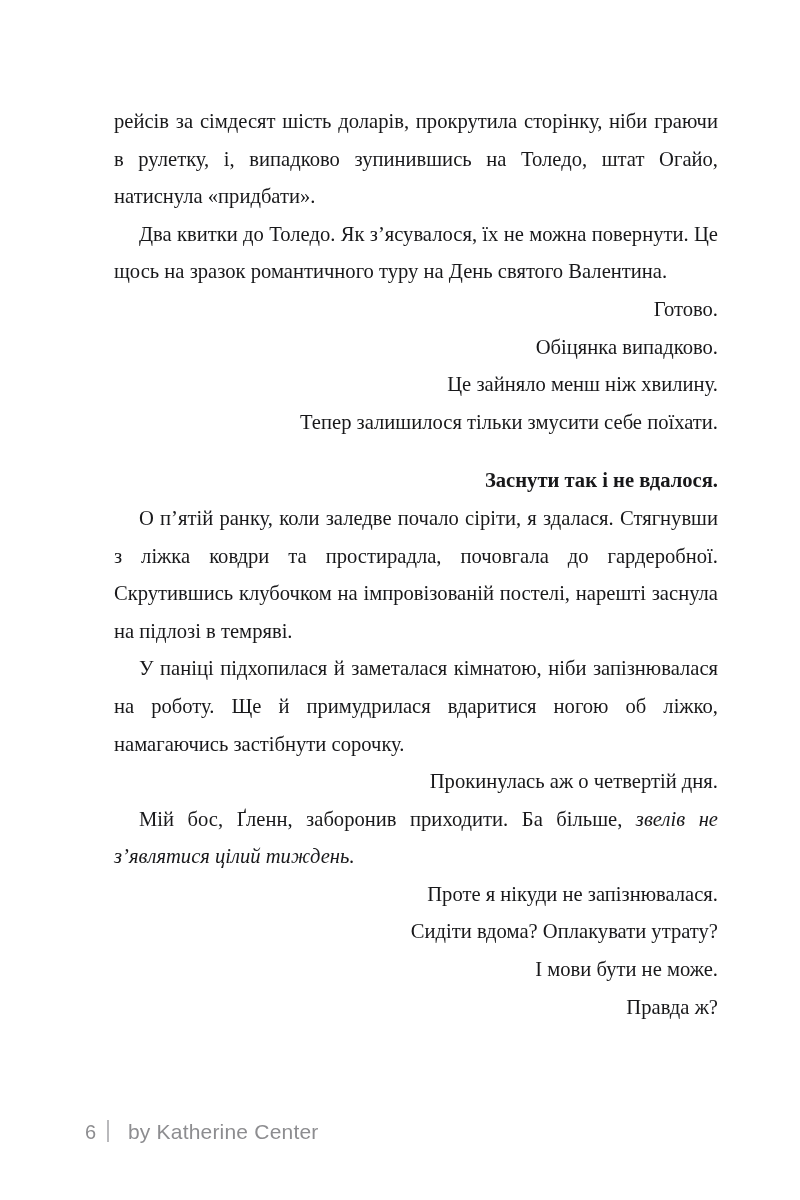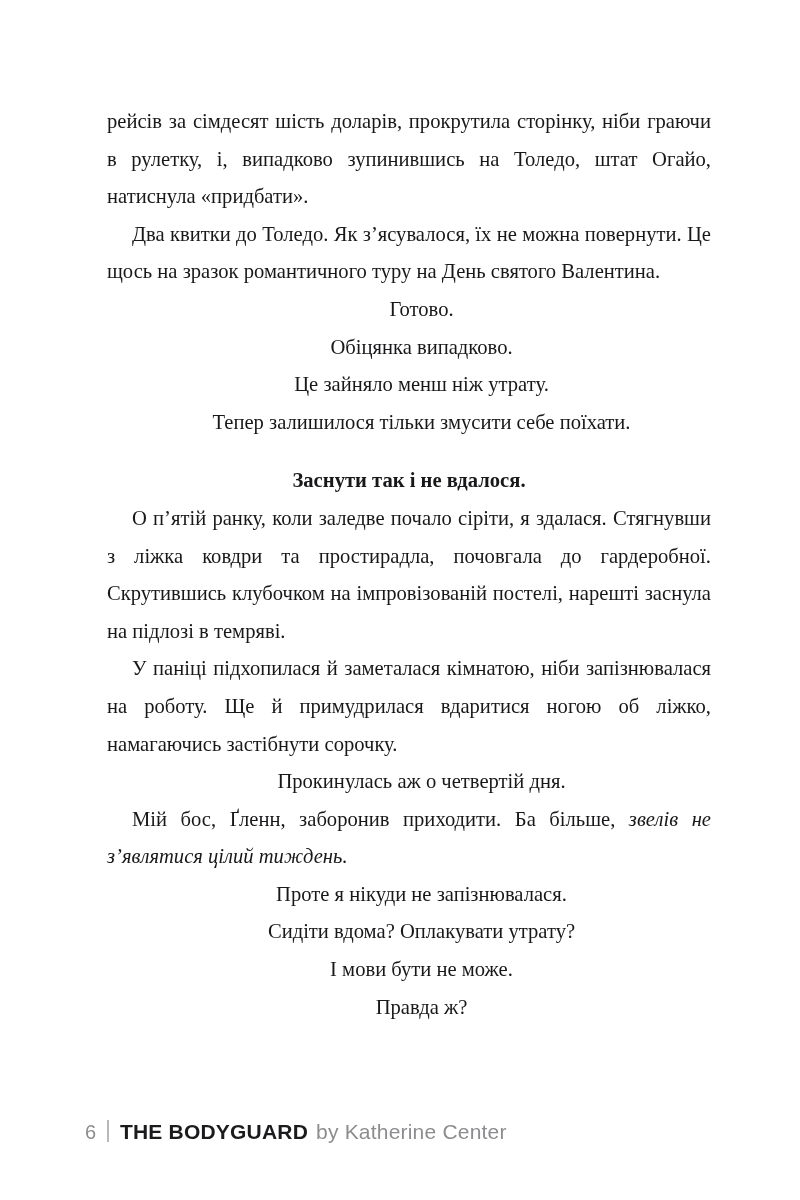--- a/index.html
+++ b/index.html
@@ -15,21 +15,21 @@
     height: 1200px;
     margin: 0 auto;
     background: #ffffff;
     overflow: hidden;
     box-sizing: border-box;
   }
 
   
   .textblock {
     position: absolute;
-    left: 107px;
+    left: 114px;
     top: 103px;
     width: 604px;
   }
 
   .para {
     margin: 0;
     font-family: "Liberation Serif", "DejaVu Serif", serif;
     font-size: 20.6px;
     line-height: 37.6px;
     color: #18181a;
@@ -46,21 +46,21 @@
   }
 
   
   .para.sectionstart {
     text-indent: 0;
     font-weight: bold;
   }
 
   
   .para.short {
-    text-align: center;
+    text-align: right;
   }
 
   .para em,
   .para .italic {
     font-style: italic;
   }
 
   
   .scene-gap {
     height: 21px;
@@ -120,21 +120,21 @@
   <div class="textblock">
 
     <p class="para continued">рейсів за сімдесят шість доларів, прокрутила сторінку, ніби граючи в рулетку, і, випадково зупинившись на Толедо, штат Огайо, натиснула «придбати».</p>
 
     <p class="para">Два квитки до Толедо. Як з’ясувалося, їх не можна повернути. Це щось на зразок романтичного туру на День святого Валентина.</p>
 
     <p class="para short">Готово.</p>
 
     <p class="para short">Обіцянка випадково.</p>
 
-    <p class="para short">Це зайняло менш ніж утрату.</p>
+    <p class="para short">Це зайняло менш ніж хвилину.</p>
 
     <p class="para short">Тепер залишилося тільки змусити себе поїхати.</p>
 
     <div class="scene-gap"></div>
 
     <p class="para sectionstart short">Заснути так і не вдалося.</p>
 
     <p class="para">О п’ятій ранку, коли заледве почало сіріти, я здалася. Стягнувши з ліжка ковдри та простирадла, почовгала до гардеробної. Скрутившись клубочком на імпровізованій постелі, нарешті заснула на підлозі в темряві.</p>
 
     <p class="para">У паніці підхопилася й заметалася кімнатою, ніби запізнювалася на роботу. Ще й примудрилася вдаритися ногою об ліжко, намагаючись застібнути сорочку.</p>
@@ -151,17 +151,16 @@
     <p class="para short">І мови бути не може.</p>
 
 
     <p class="para short">Правда ж?</p>
 
   </div>
 
   <div class="footer">
     <span class="folio">6</span>
     <span class="sep"></span>
-    <span class="booktitle">THE BODYGUARD</span>
     <span class="byline">by Katherine Center</span>
   </div>
 
 </div>
 
 </body></html>

